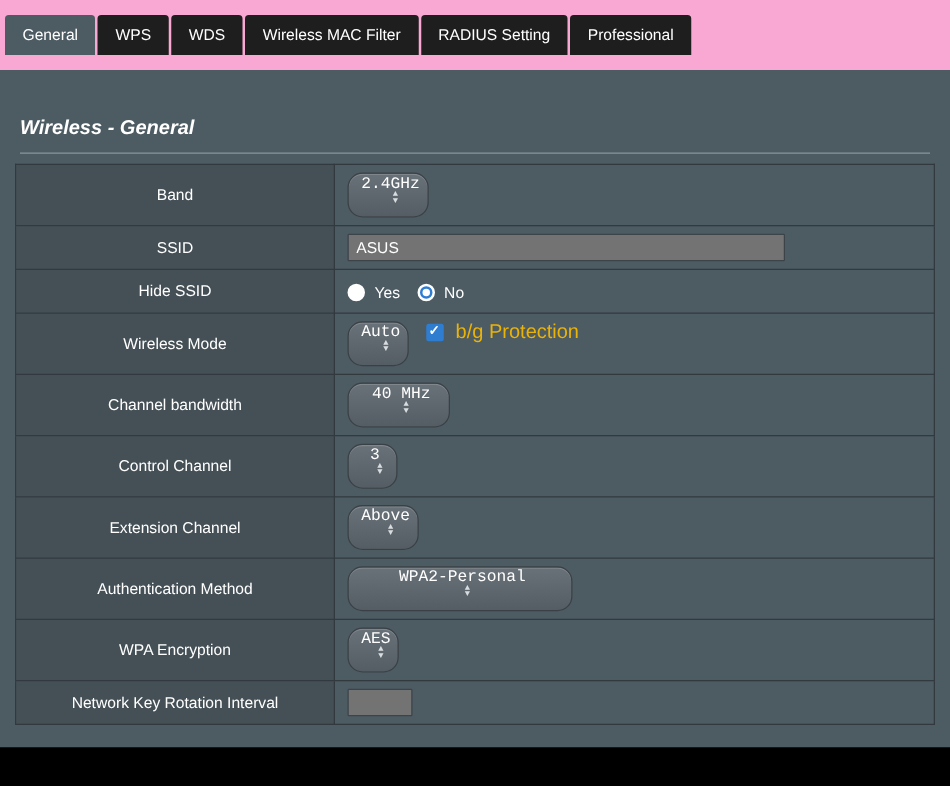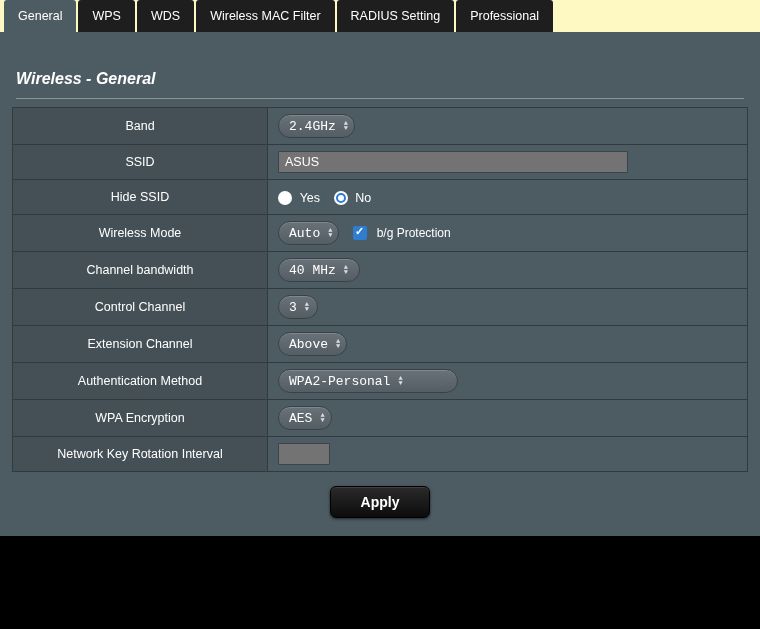--- a/index.html
+++ b/index.html
@@ -5,22 +5,22 @@
   * { box-sizing: border-box; margin: 0; padding: 0; }
   body {
     background: #000;
     font-family: Arial, Helvetica, sans-serif;
     font-size: 13px;
     color: #fff;
     width: 760px;
   }
   .tabbar {
     display: flex;
-    background: #fef9c3;
-    padding: 0 4px;
+    background: #f9a8d4;
+    padding: 12px 4px;
   }
   .tab {
     background: #1e1e1e;
     color: #fff;
     padding: 9px 14px;
     margin-right: 2px;
     font-size: 12.5px;
     cursor: pointer;
     border-top-left-radius: 3px;
     border-top-right-radius: 3px;
@@ -72,24 +72,25 @@
   }
   .select {
     display: inline-flex;
     align-items: center;
     background: linear-gradient(#6a7279, #555d64);
     border: 1px solid #3a4146;
     border-radius: 12px;
     color: #fff;
     font-family: "Courier New", monospace;
     font-size: 13px;
-    height: 24px;
+    height: 36px;
     padding: 0 6px 0 10px;
     cursor: pointer;
     box-shadow: inset 0 1px 0 rgba(255,255,255,0.15);
+    flex-direction: column;
   }
   .select .arrows {
     display: inline-flex;
     flex-direction: column;
     align-items: center;
     margin-left: 8px;
     line-height: 5px;
     font-size: 7px;
     color: #d8dde0;
   }
@@ -146,22 +147,22 @@
   }
   .checkbox::after {
     content: "✓";
     position: absolute;
     top: -1px; left: 2px;
     color: #fff;
     font-size: 11px;
     font-weight: bold;
   }
   .check-label {
-    color: #ffffff;
-    font-size: 12px;
+    color: #eab308;
+    font-size: 16px;
     vertical-align: middle;
   }
   .apply-row {
     text-align: center;
     margin-top: 14px;
   }
   .apply-btn {
     display: inline-block;
     background: linear-gradient(#2a2a2a, #0c0c0c);
     color: #fff;
@@ -295,16 +296,13 @@
     </tr>
     <tr>
       <th>Network Key Rotation Interval</th>
       <td>
         <input type="text" class="text-input small" value="3600" style="">
       </td>
     </tr>
   </tbody>
     </table>
 
-  <div class="apply-row">
-    <button class="apply-btn">Apply</button>
-  </div>
 </div>
 
 </body></html>

